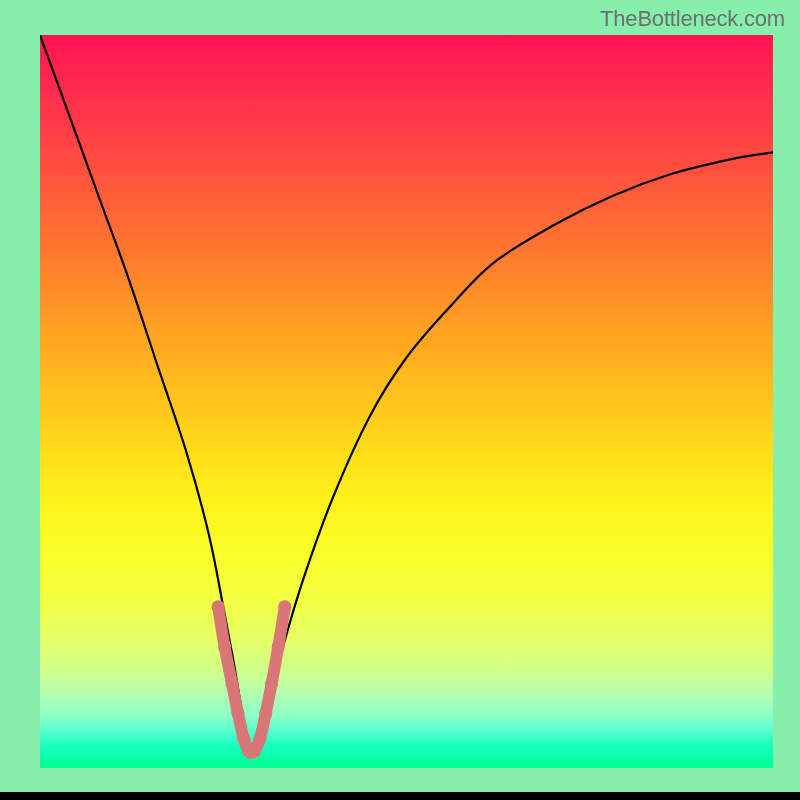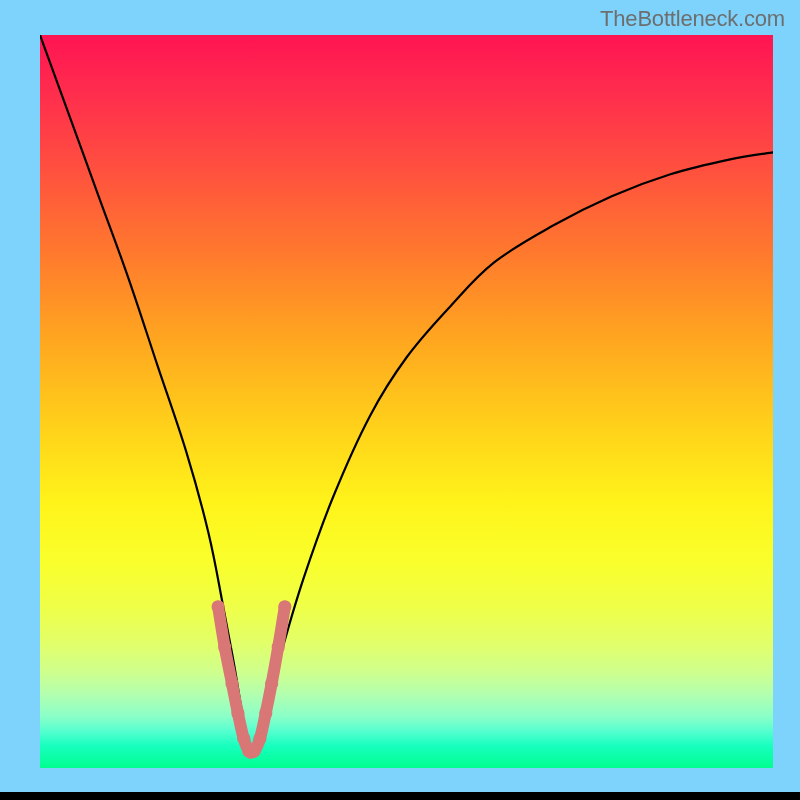--- a/index.html
+++ b/index.html
@@ -10,21 +10,21 @@
     background: #000000;
     overflow: hidden;
     font-family: -apple-system, BlinkMacSystemFont, "Segoe UI", Arial, sans-serif;
   }
   .frame {
     position: absolute;
     left: 0;
     top: 0;
     width: 800px;
     height: 792px;
-    background: #7dd3fc;
+    background: #86efac;
   }
   .plot-area {
     position: absolute;
     left: 40px;
     top: 35px;
     width: 733px;
     height: 733px;
     overflow: hidden;
   }
   .gradient {

